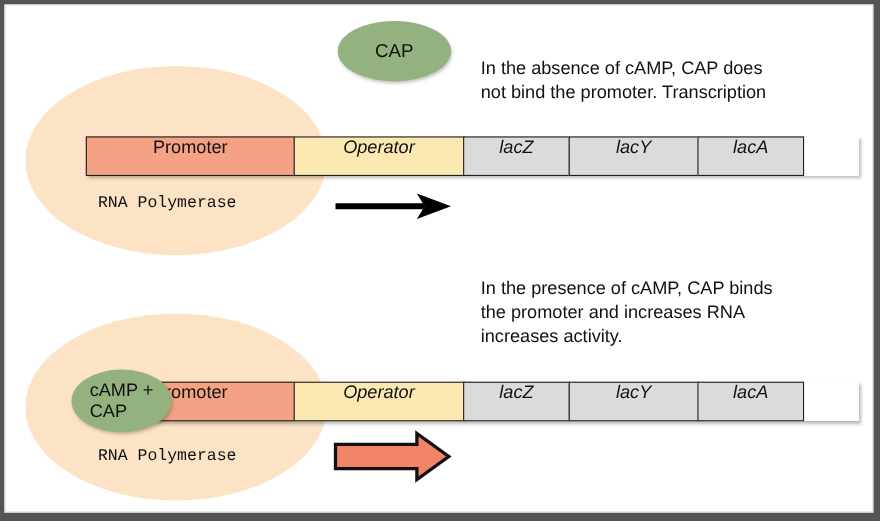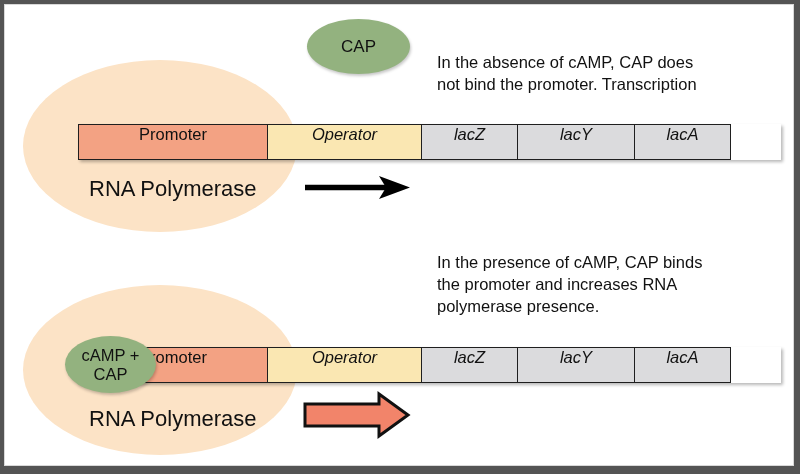--- a/index.html
+++ b/index.html
@@ -19,21 +19,21 @@
     left:4px;top:4px;right:6px;bottom:8px;
     background:var(--canvas,#fff);
     border:1px solid #d9d9d9;
     box-sizing:border-box;
   }
   .ellipse{position:absolute;border-radius:50%;}
   .peach-ellipse{background:var(--peach,#fce3c6);}
   .green-ellipse{
     background:var(--green,#93b27f);
     display:flex;align-items:center;justify-content:center;
-    text-align:center;
+    text-align:left;
     font-size:17px;line-height:20px;
     box-shadow:1px 2px 3px rgba(0,0,0,0.22);
   }
   .top-peach{left:23px;top:60px;width:274px;height:172px;}
   .bottom-peach{left:23px;top:285px;width:274px;height:170px;}
   .cap-free{left:307px;top:19px;width:103px;height:55px;}
   .cap-complex{left:25px;top:336px;width:91px;height:57px;font-size:16.5px;line-height:19px;margin-left:40px;}
   .desc{
     position:absolute;left:437px;width:345px;
     font-size:16.5px;line-height:22px;
@@ -53,21 +53,21 @@
     border:1.5px solid #1f1f1f;
     display:flex;justify-content:center;
     font-size:16.5px;
     flex:0 0 auto;
   }
   .segment + .segment{margin-left:-1.5px;font-style:italic;}
   .seg-promoter{width:190px;background:var(--salmon,#f3a283);}
   .seg-operator{width:156px;background:var(--cream,#fae7b2);}
   .seg-gene{width:97px;background:var(--gene-gray,#dbdbdd);font-style:italic;}
   .seg-gene.mid{width:119px;}
-  .rna-label{position:absolute;font-size:22px;}
+  .rna-label{position:absolute;font-size:15px;font-family:Liberation Mono, monospace;}
   .rna-top{left:89px;top:176px;}
   .rna-bottom{left:89px;top:406px;}
   .arrow{position:absolute;}
   .arrow-thin{left:302px;top:174px;}
   .arrow-thick{left:301px;top:391px;}
   .z1{z-index:1}.z2{z-index:2}.z3{z-index:3}
 </style>
 </head>
 <body>
 
@@ -108,21 +108,21 @@
   <svg class="arrow arrow-thin z2" width="110" height="27" viewBox="0 0 110 27">
     <line x1="3" y1="13.5" x2="84" y2="13.5" stroke="#000" stroke-width="5.5"></line>
     <polygon points="77,2 108,13.5 77,25 84,13.5" fill="#000"></polygon>
   </svg>
 
   <div class="ellipse peach-ellipse bottom-peach z1"></div>
 
   <div class="desc desc-bottom">
     <div>In the presence of cAMP, CAP binds</div>
     <div>the promoter and increases RNA</div>
-    <div>polymerase presence.</div>
+    <div>increases activity.</div>
   </div>
 
   <div class="gene-bar bar-bottom z2">
     <div class="segment seg-promoter">
       <span>Promoter</span>
     </div>
     <div class="segment seg-operator">
       <span>Operator</span>
     </div>
     <div class="segment seg-gene">

